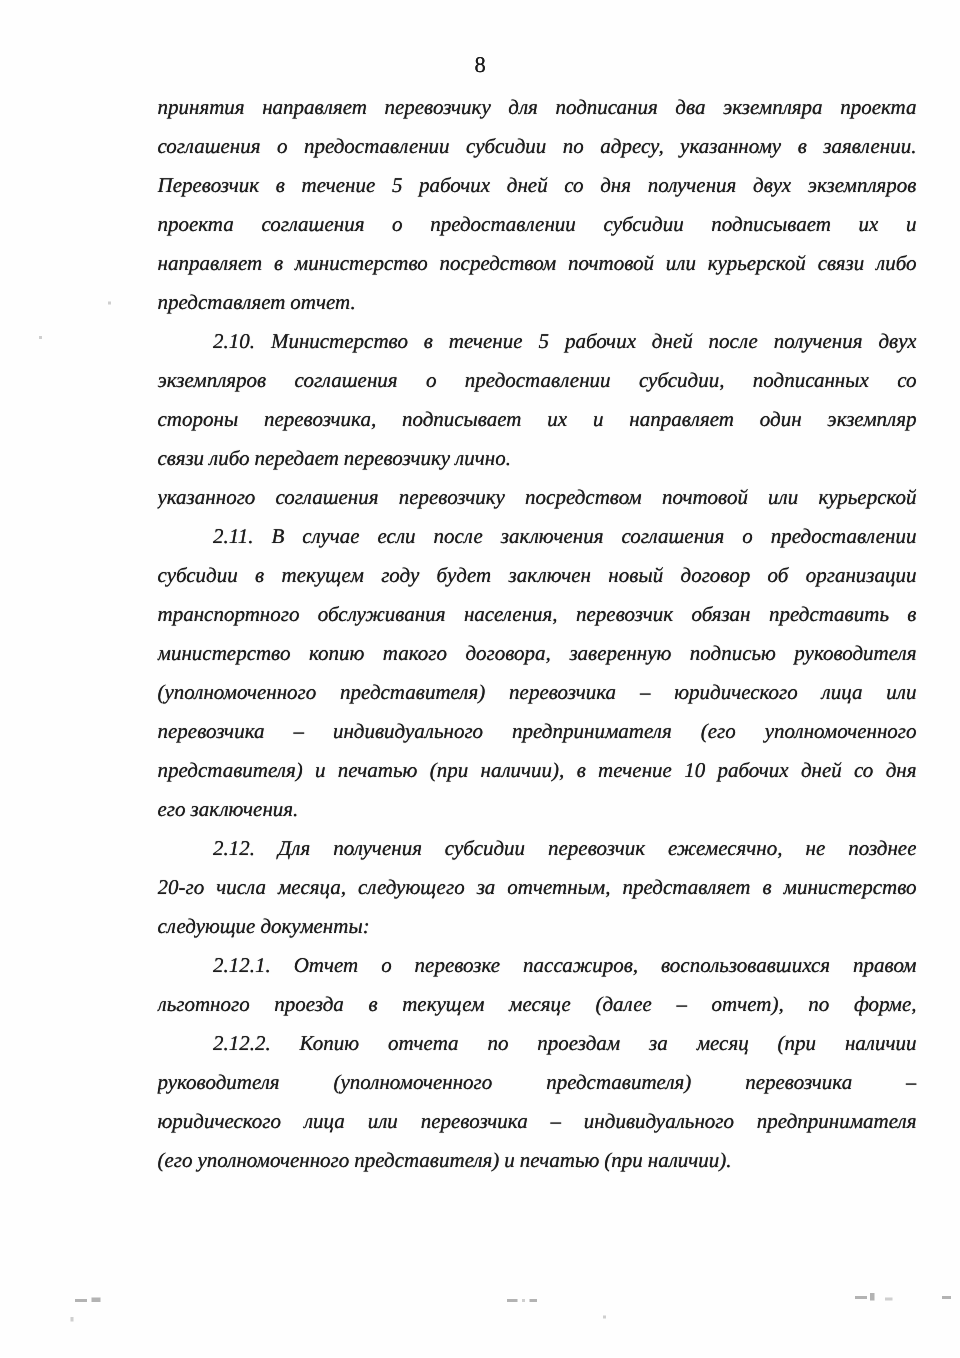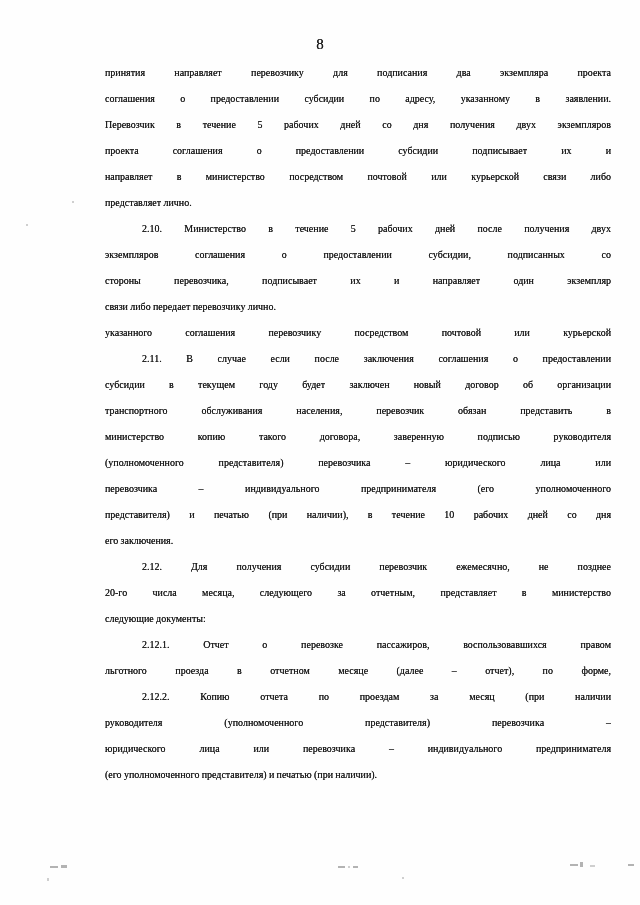--- a/index.html
+++ b/index.html
@@ -28,27 +28,28 @@
   }
   .docbody {
     position: absolute;
     top: 60px;
     left: 105px;
     width: 506px;
     overflow: hidden;
   }
   .paragraph { margin: 0; padding: 0; }
   .line {
-    font-size: 10px;
+    font-size: 14px;
     line-height: 26px;
     height: 26px;
     overflow: hidden;
     text-align: left;
     text-shadow: 0 0 0.45px currentColor;
     word-spacing: -0.2px;
+    font-style: italic;
   }
   .line.just {
     text-align: justify;
     text-align-last: justify;
   }
   .paragraph.indent .line.first {
     text-indent: 37px;
   }
   
   .speck {
@@ -64,21 +65,21 @@
 <div class="page">
   <div class="pagenum">8</div>
 
   <div class="docbody">
       <div class="paragraph">
         <div class="line just first">принятия направляет перевозчику для подписания два экземпляра проекта</div>
         <div class="line just">соглашения о предоставлении субсидии по адресу, указанному в заявлении.</div>
         <div class="line just">Перевозчик в течение 5 рабочих дней со дня получения двух экземпляров</div>
         <div class="line just">проекта соглашения о предоставлении субсидии подписывает их и</div>
         <div class="line just">направляет в министерство посредством почтовой или курьерской связи либо</div>
-        <div class="line">представляет лично.</div>
+        <div class="line">представляет отчет.</div>
       </div>
       <div class="paragraph indent">
         <div class="line just first">2.10. Министерство в течение 5 рабочих дней после получения двух</div>
         <div class="line just">экземпляров соглашения о предоставлении субсидии, подписанных со</div>
         <div class="line just">стороны перевозчика, подписывает их и направляет один экземпляр</div>
         <div class="line">связи либо передает перевозчику лично.</div>
         <div class="line just">указанного соглашения перевозчику посредством почтовой или курьерской</div>
       </div>
       <div class="paragraph indent">
         <div class="line just first">2.11. В случае если после заключения соглашения о предоставлении</div>
@@ -90,21 +91,21 @@
         <div class="line just">представителя) и печатью (при наличии), в течение 10 рабочих дней со дня</div>
         <div class="line">его заключения.</div>
       </div>
       <div class="paragraph indent">
         <div class="line just first">2.12. Для получения субсидии перевозчик ежемесячно, не позднее</div>
         <div class="line just">20-го числа месяца, следующего за отчетным, представляет в министерство</div>
         <div class="line">следующие документы:</div>
       </div>
       <div class="paragraph indent">
         <div class="line just first">2.12.1. Отчет о перевозке пассажиров, воспользовавшихся правом</div>
-        <div class="line just">льготного проезда в отчетном месяце (далее – отчет), по форме,</div>
+        <div class="line just">льготного проезда в текущем месяце (далее – отчет), по форме,</div>
       </div>
       <div class="paragraph indent">
         <div class="line just first">2.12.2. Копию отчета по проездам за месяц (при наличии</div>
         <div class="line just">руководителя (уполномоченного представителя) перевозчика –</div>
         <div class="line just">юридического лица или перевозчика – индивидуального предпринимателя</div>
         <div class="line">(его уполномоченного представителя) и печатью (при наличии).</div>
       </div>
     </div>
 
   <div class="speck light" style="left:72px;  top:201px; width:2px;  height:2px;"></div>

